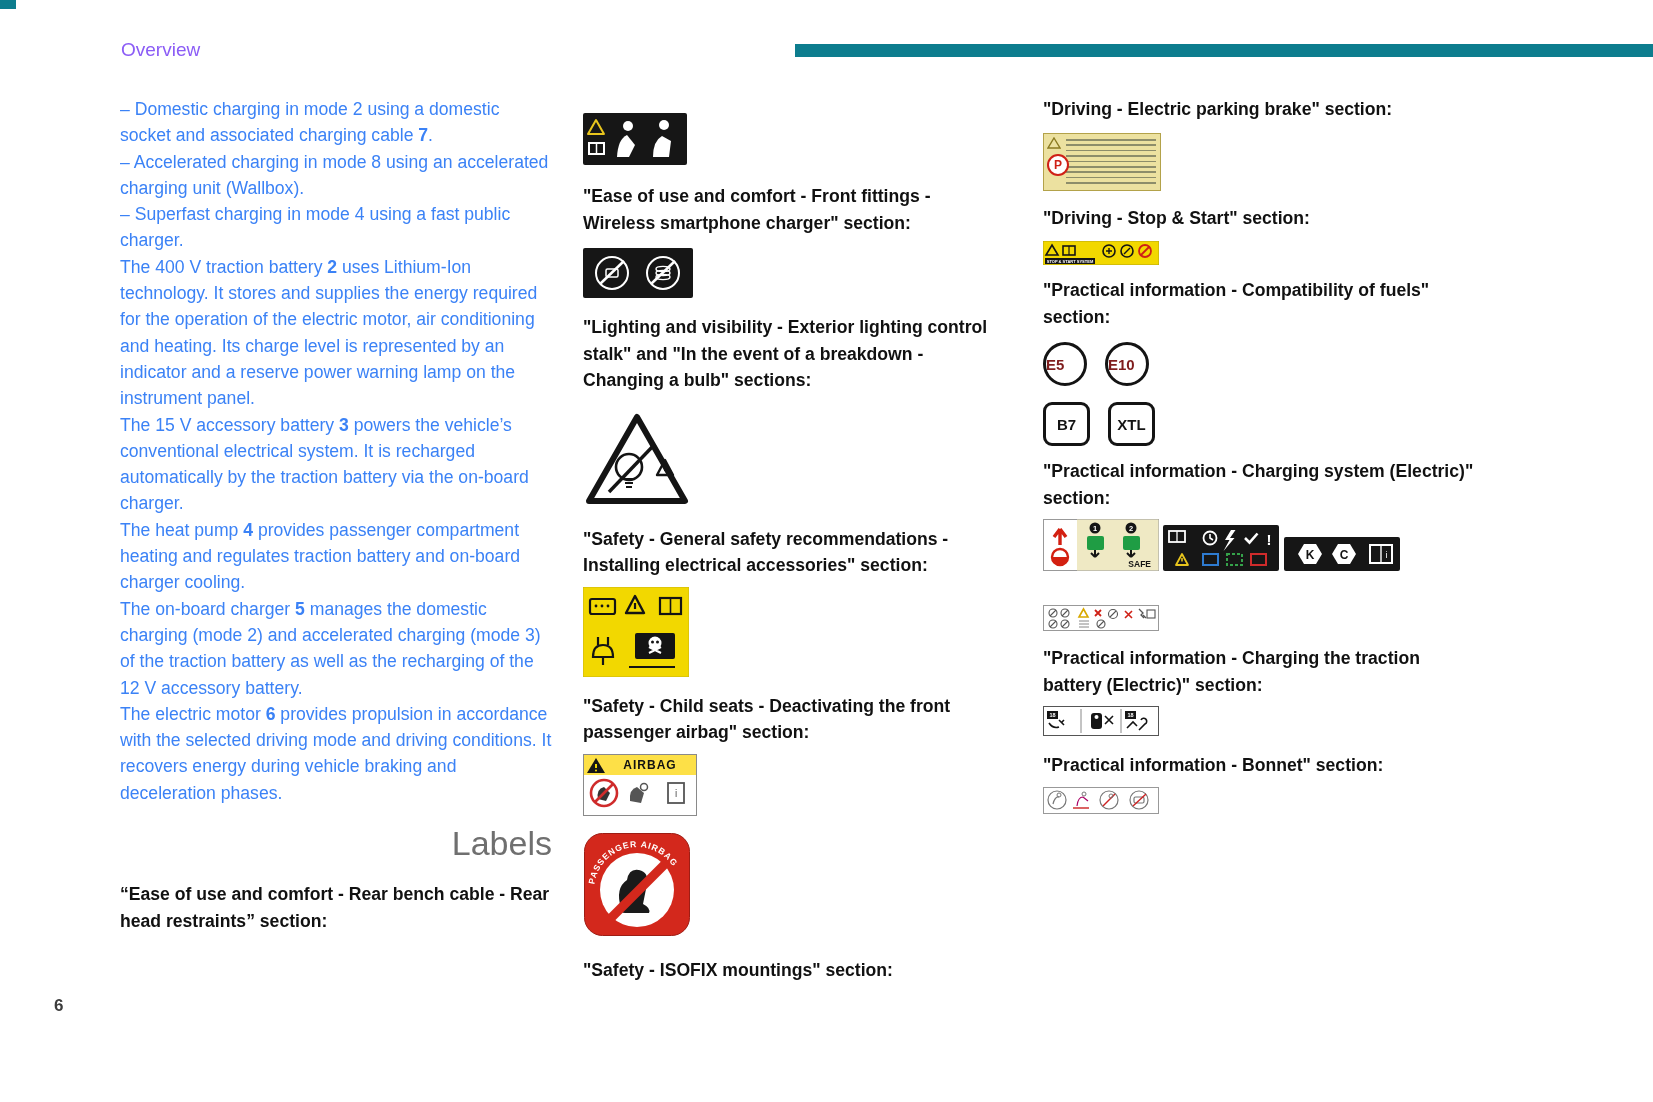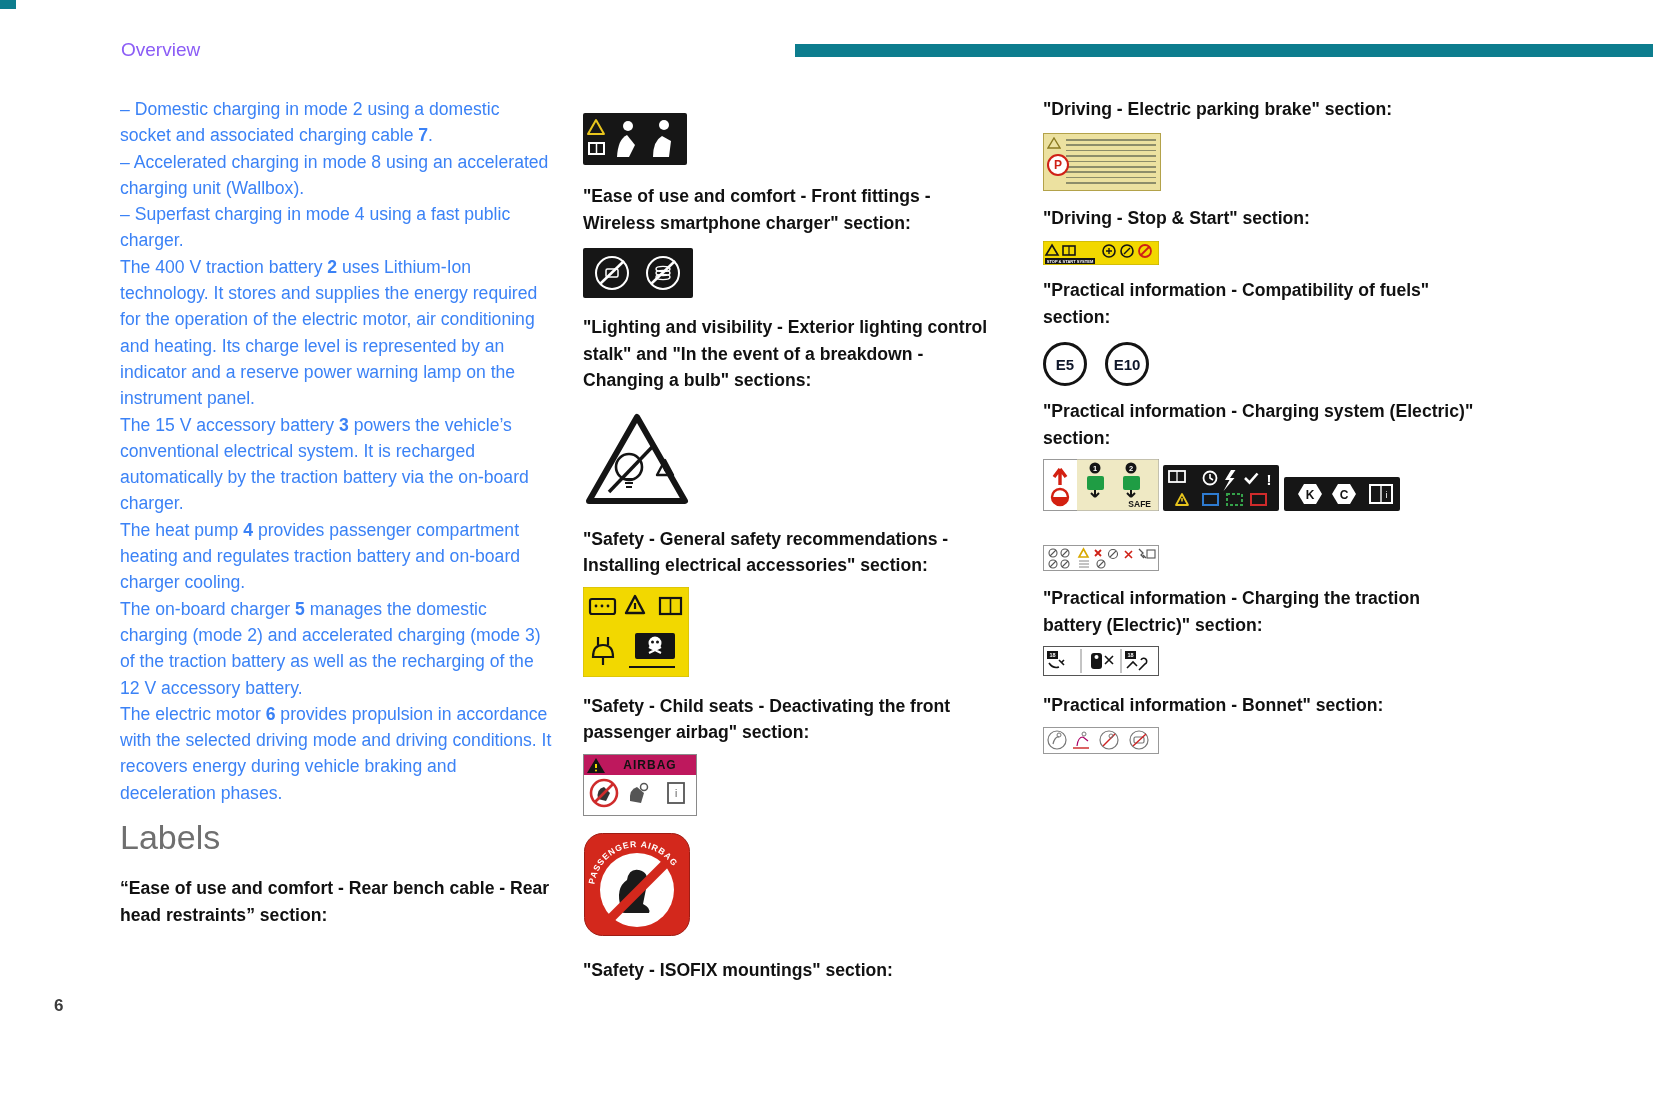--- a/index.html
+++ b/index.html
@@ -13,43 +13,43 @@
   .accent-bar { position:absolute; left:795px; top:44px; width:858px; height:13px; background:#0d7d8e; }
   .pagenum { position:absolute; left:54px; top:996px; font-size:17px; font-weight:bold; color:#3c3c3c; }
 
   .col { position:absolute; }
   .col1 { left:120px; top:96px; width:432px; }
   .col2 { left:583px; top:113px; width:420px; }
   .col3 { left:1043px; top:84px; width:432px; }
 
   .body-p { font-size:17.6px; line-height:26.3px; color:#3b82f6; }
   .b { font-weight:bold; }
-  .labels-heading { font-size:34px; font-weight:400; color:#6f6f6f; margin-top:12px; }
+  .labels-heading { font-size:34px; font-weight:400; color:#6f6f6f; margin-top:18px;text-align:right; }
   .caption { font-weight:bold; font-size:17.6px; line-height:26.5px; color:#111; }
 
   .mt8{margin-top:8px} .mt10{margin-top:10px} .mt12{margin-top:12px} .mt14{margin-top:14px}
   .mt16{margin-top:16px} .mt18{margin-top:18px} .mt30{margin-top:30px}
 
   .icon-row { display:flex; gap:8px; align-items:flex-start; }
 
   .airbag-label { width:114px; border:1px solid #8a8a8a; background:#fff; }
-  .airbag-head { display:flex; align-items:center; height:20px; background:#be185d; padding:4px 2px; }
+  .airbag-head { display:flex; align-items:center; height:20px; background:#fde047; padding:4px 2px; }
   .airbag-title { flex:1; text-align:center; font-weight:bold; font-size:12px; letter-spacing:1px; color:#111; }
 
   .pbrake { position:relative; width:118px; height:58px; background:#ece1a0; border:1px solid #b3a24a; }
   .pbrake-tri { position:absolute; left:3px; top:3px; }
   .pbrake-lines { position:absolute; left:22px; right:4px; top:5px; bottom:5px;
     background:repeating-linear-gradient(to bottom,#8d8d6a 0 1.6px,transparent 1.6px 5.4px); }
   .pbrake-p { position:absolute; left:3px; top:20px; width:22px; height:22px; border:2.5px solid #cf2016;
     border-radius:50%; color:#cf2016; font-weight:bold; font-size:12px; background:#fff;
     display:flex; align-items:center; justify-content:center; }
 
   .fuel-row { display:flex; gap:18px; align-items:center; }
   .fuel-circle { width:44px; height:44px; border:3.2px solid #141414; border-radius:50%;
-    display:flex; align-items:center; justify-content:center; font-weight:bold; font-size:15px; color:#0f172a; }
+    display:flex; align-items:center; font-weight:bold; font-size:15px; color:#7f1d1d; }
   .fuel-square { width:47px; height:44px; border:3.2px solid #141414; border-radius:9px;
     display:flex; align-items:center; justify-content:center; font-weight:bold; font-size:15px; color:#141414; }
 </style>
 </head>
 <body>
 
 <div class="corner-mark" style="background: rgb(13, 125, 142);"></div>
 <div class="header-label">Overview</div>
 <div class="accent-bar" style="background: rgb(13, 125, 142);"></div>
 
@@ -193,20 +193,28 @@
     <text x="27" y="21.8" text-anchor="middle" font-size="4" fill="#fff" font-weight="bold">STOP &amp; START SYSTEM</text>
   </svg>
   <p class="caption mt8">"Practical information - Compatibility of fuels" section:</p>
 
   <div class="fuel-row mt12">
     <div class="fuel-circle">
         <span>E5</span>
       </div>
     <div class="fuel-circle">
         <span>E10</span>
+      </div>
+  </div>
+  <div class="fuel-row mt16">
+    <div class="fuel-square">
+        <span>B7</span>
+      </div>
+    <div class="fuel-square">
+        <span>XTL</span>
       </div>
   </div>
   <p class="caption mt12">"Practical information - Charging system (Electric)" section:</p>
 
   <svg class="mt8" width="116" height="52" viewBox="0 0 116 52">
     <rect x="0.5" y="0.5" width="115" height="51" fill="#fff" stroke="#999"></rect>
     <rect x="34" y="0.5" width="81.5" height="51" fill="#efe9c4"></rect>
     <path d="M17 26 V10 M17 10 l-6 8 M17 10 l6 8" stroke="#d32011" stroke-width="3.4" fill="none"></path>
     <circle cx="17" cy="38" r="8" fill="none" stroke="#d32011" stroke-width="2.4"></circle>
     <path d="M9 38 a8 8 0 0 0 16 0 z" fill="#d32011"></path>

